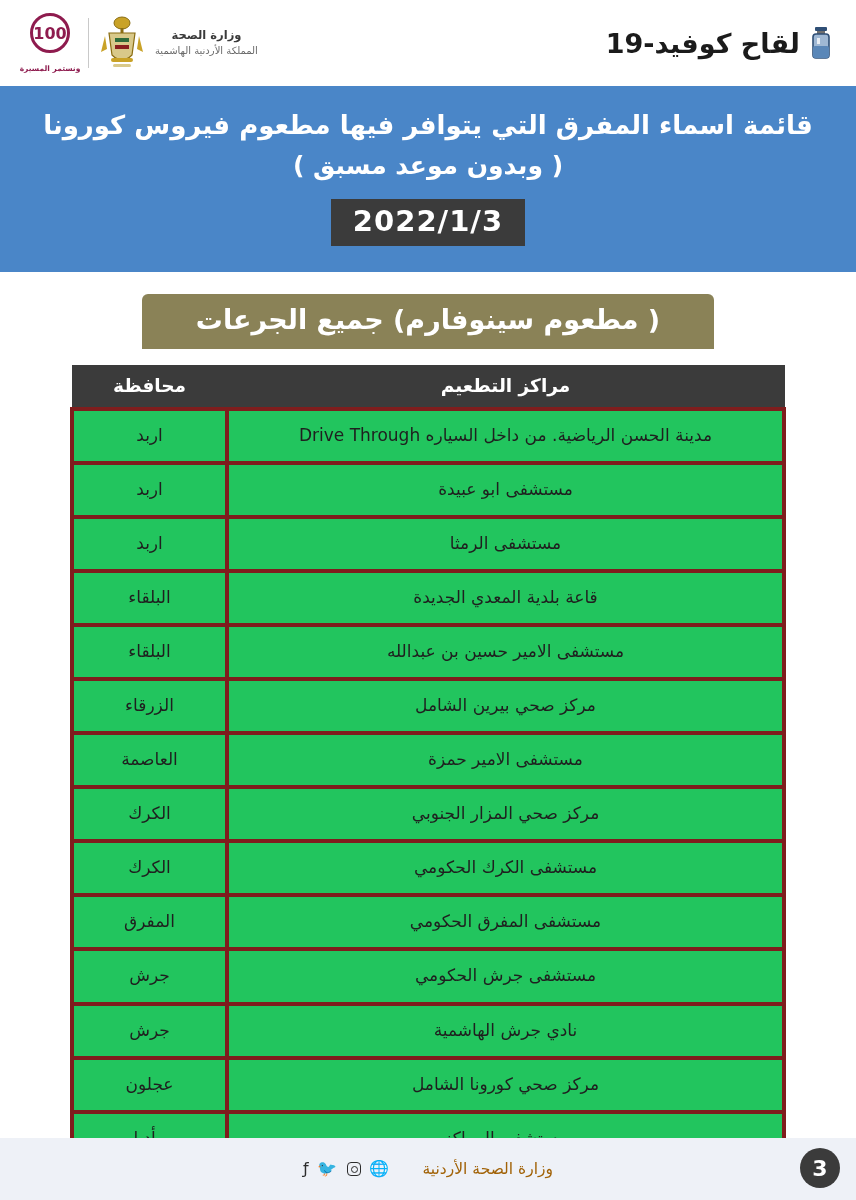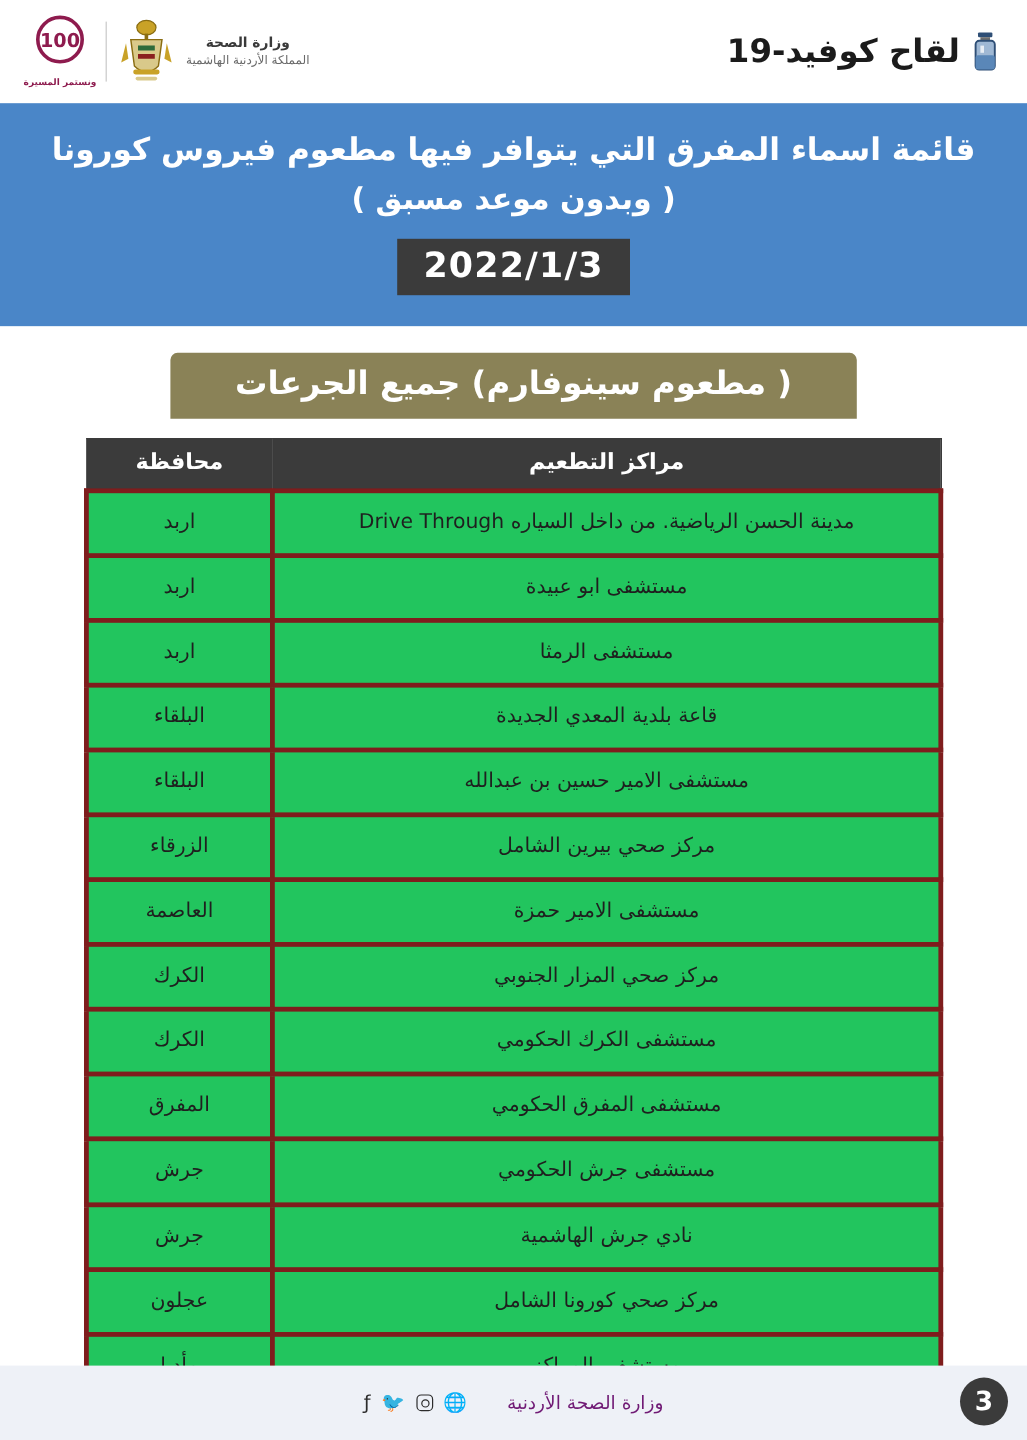--- a/index.html
+++ b/index.html
@@ -180,21 +180,21 @@
     left: 0; right: 0; bottom: 0;
     height: 62px;
     background: #eef1f7;
     display: flex;
     align-items: center;
     justify-content: center;
     gap: 10px;
   }
   .footer .ftext {
     font-size: 15.5px;
-    color: #701a75;
+    color: #a16207;
     direction: rtl;
     margin-left: 23px;
   }
   .socials {
     display: flex;
     align-items: center;
     gap: 9px;
     color: #2c2c2c;
   }
   .socials span { font-size: 16px; line-height: 1; }

